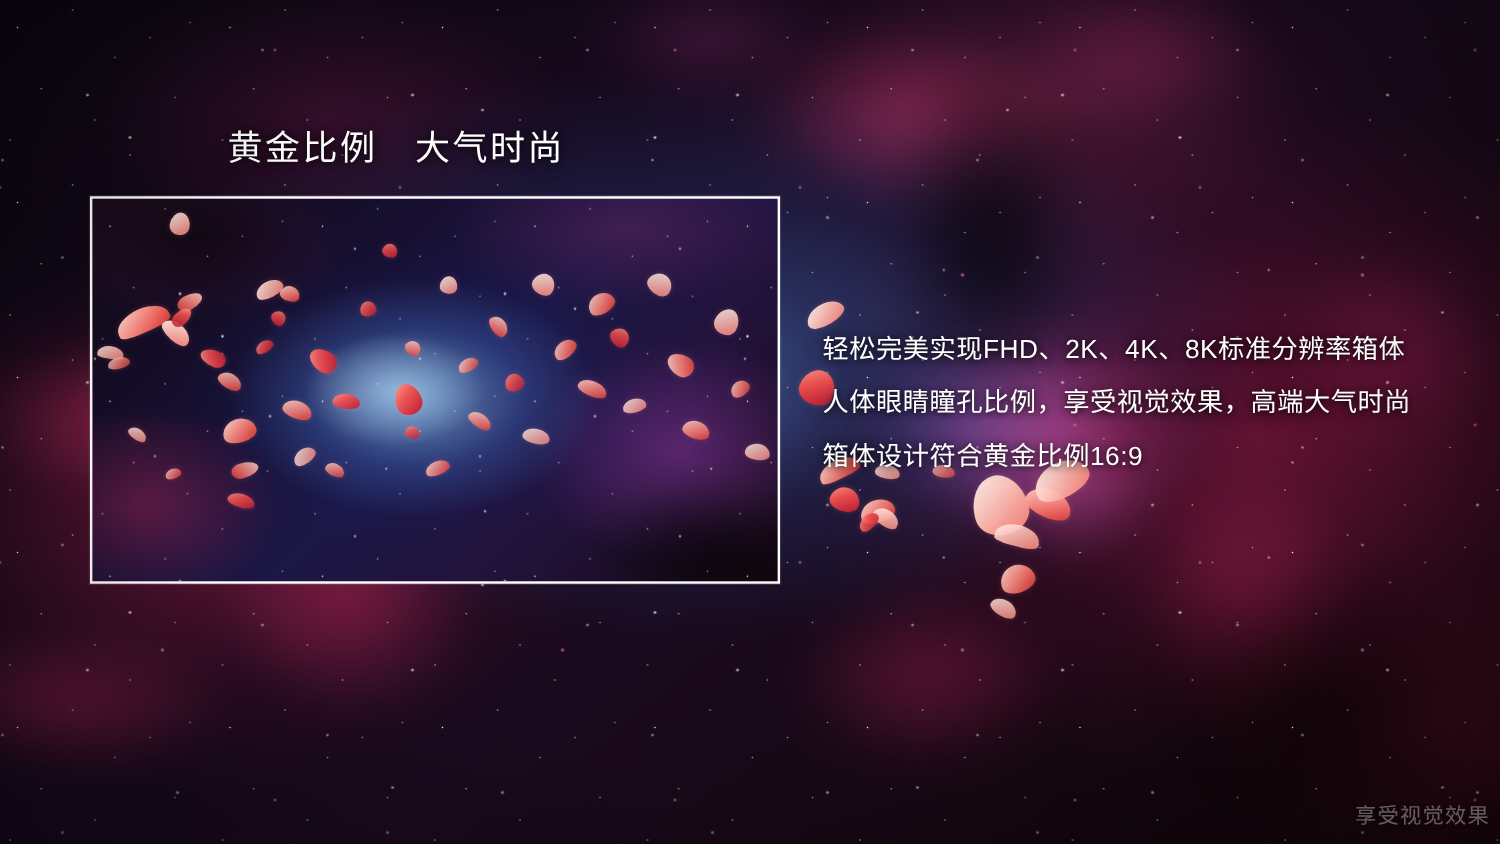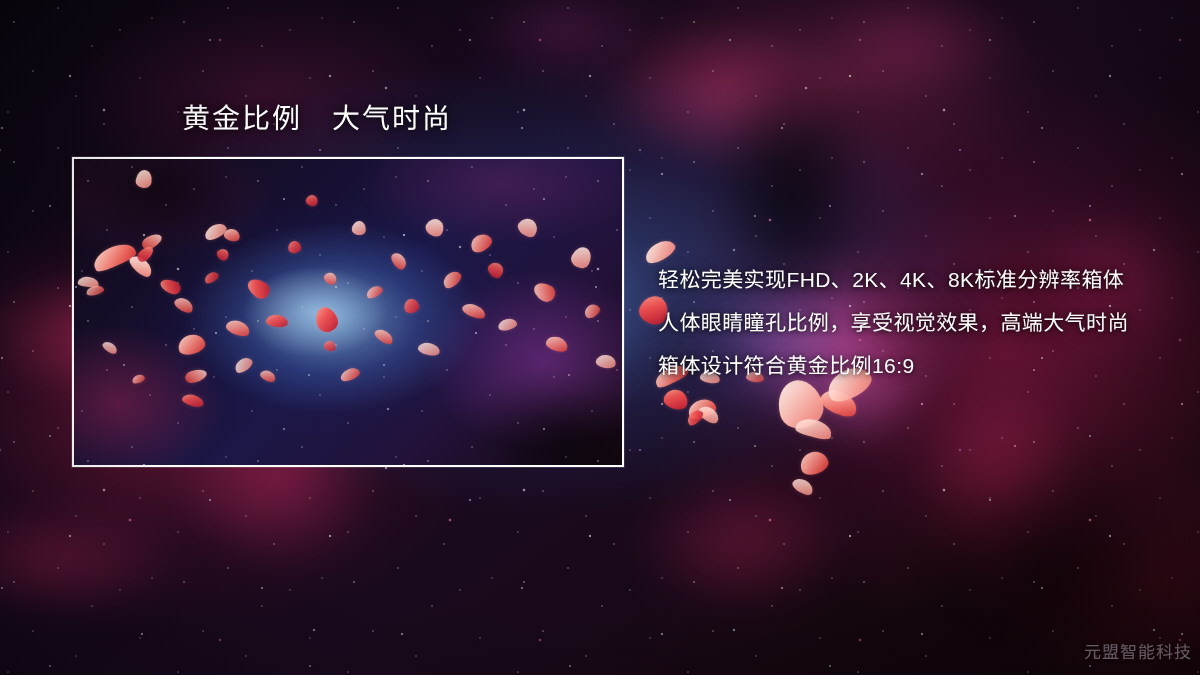--- a/index.html
+++ b/index.html
@@ -354,14 +354,14 @@
   </div>
 
   <div class="body-copy">
     <div class="body-line">轻松完美实现FHD、2K、4K、8K标准分辨率箱体</div>
     <div class="body-line">人体眼睛瞳孔比例，享受视觉效果，高端大气时尚</div>
     <div class="body-line">箱体设计符合黄金比例16:9</div>
   </div>
 
   <div class="vignette"></div>
 
-  <div class="watermark">元盟智能科技</div>
+  <div class="watermark">享受视觉效果</div>
 </div>
 
 </body></html>

